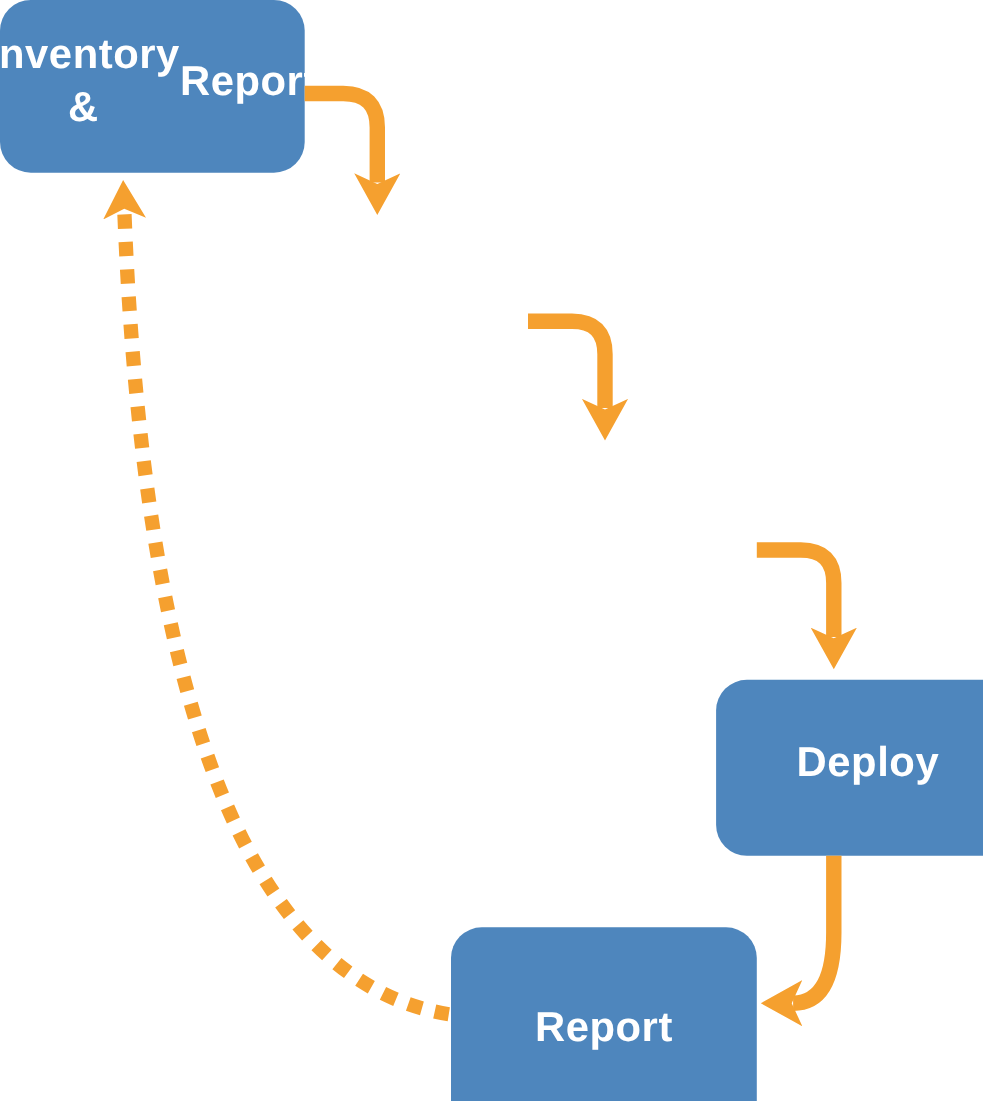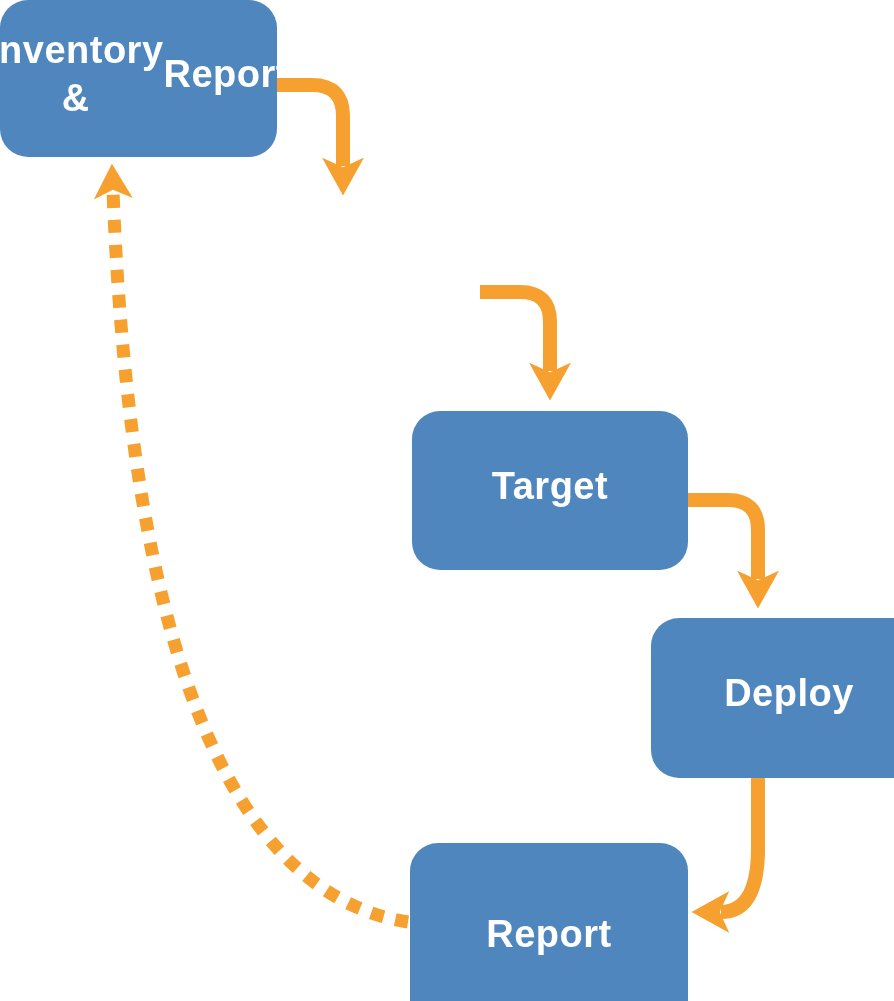--- a/index.html
+++ b/index.html
@@ -50,23 +50,20 @@
 <body>
 
 <div id="canvas">
 
   <div class="node" id="node-inventory">
     <span>Inventory &amp;</span>
     <span>Report</span>
   </div>
 
 
-  <div class="node" id="node-target">
-    <span>Target</span>
-  </div>
 
   <div class="node" id="node-deploy">
     <span>Deploy</span>
   </div>
 
   <div class="node" id="node-report">
     <span>Report</span>
   </div>
 
   <svg id="arrow-layer" viewBox="0 0 894 1001" xmlns="http://www.w3.org/2000/svg">

